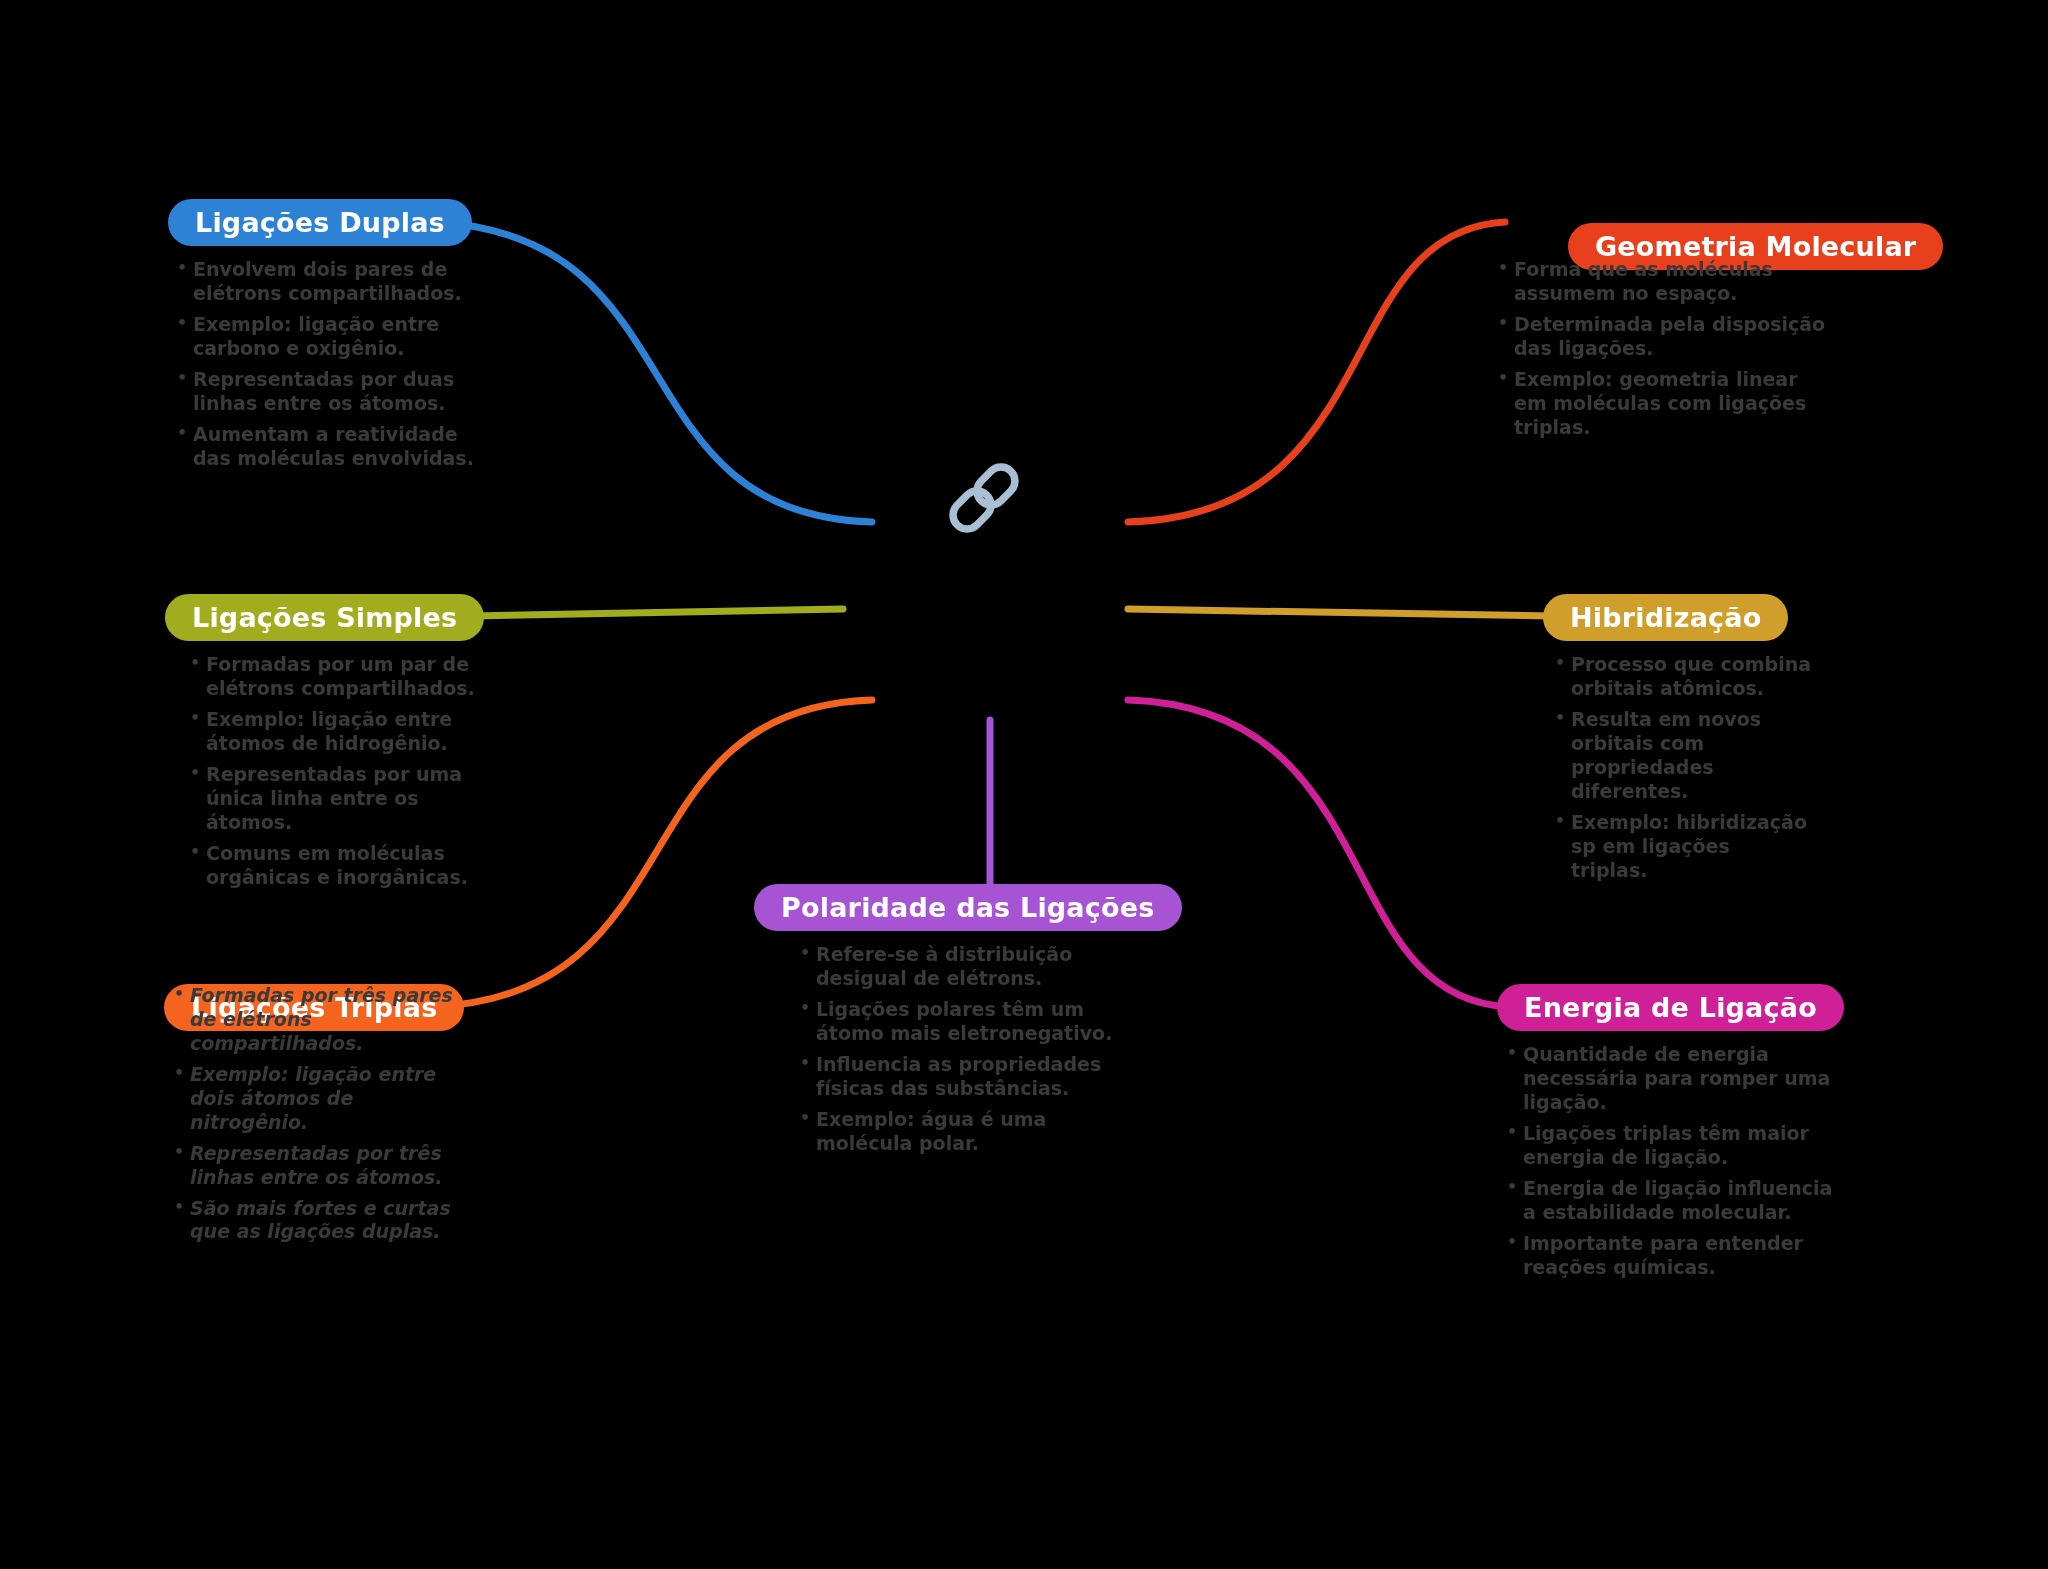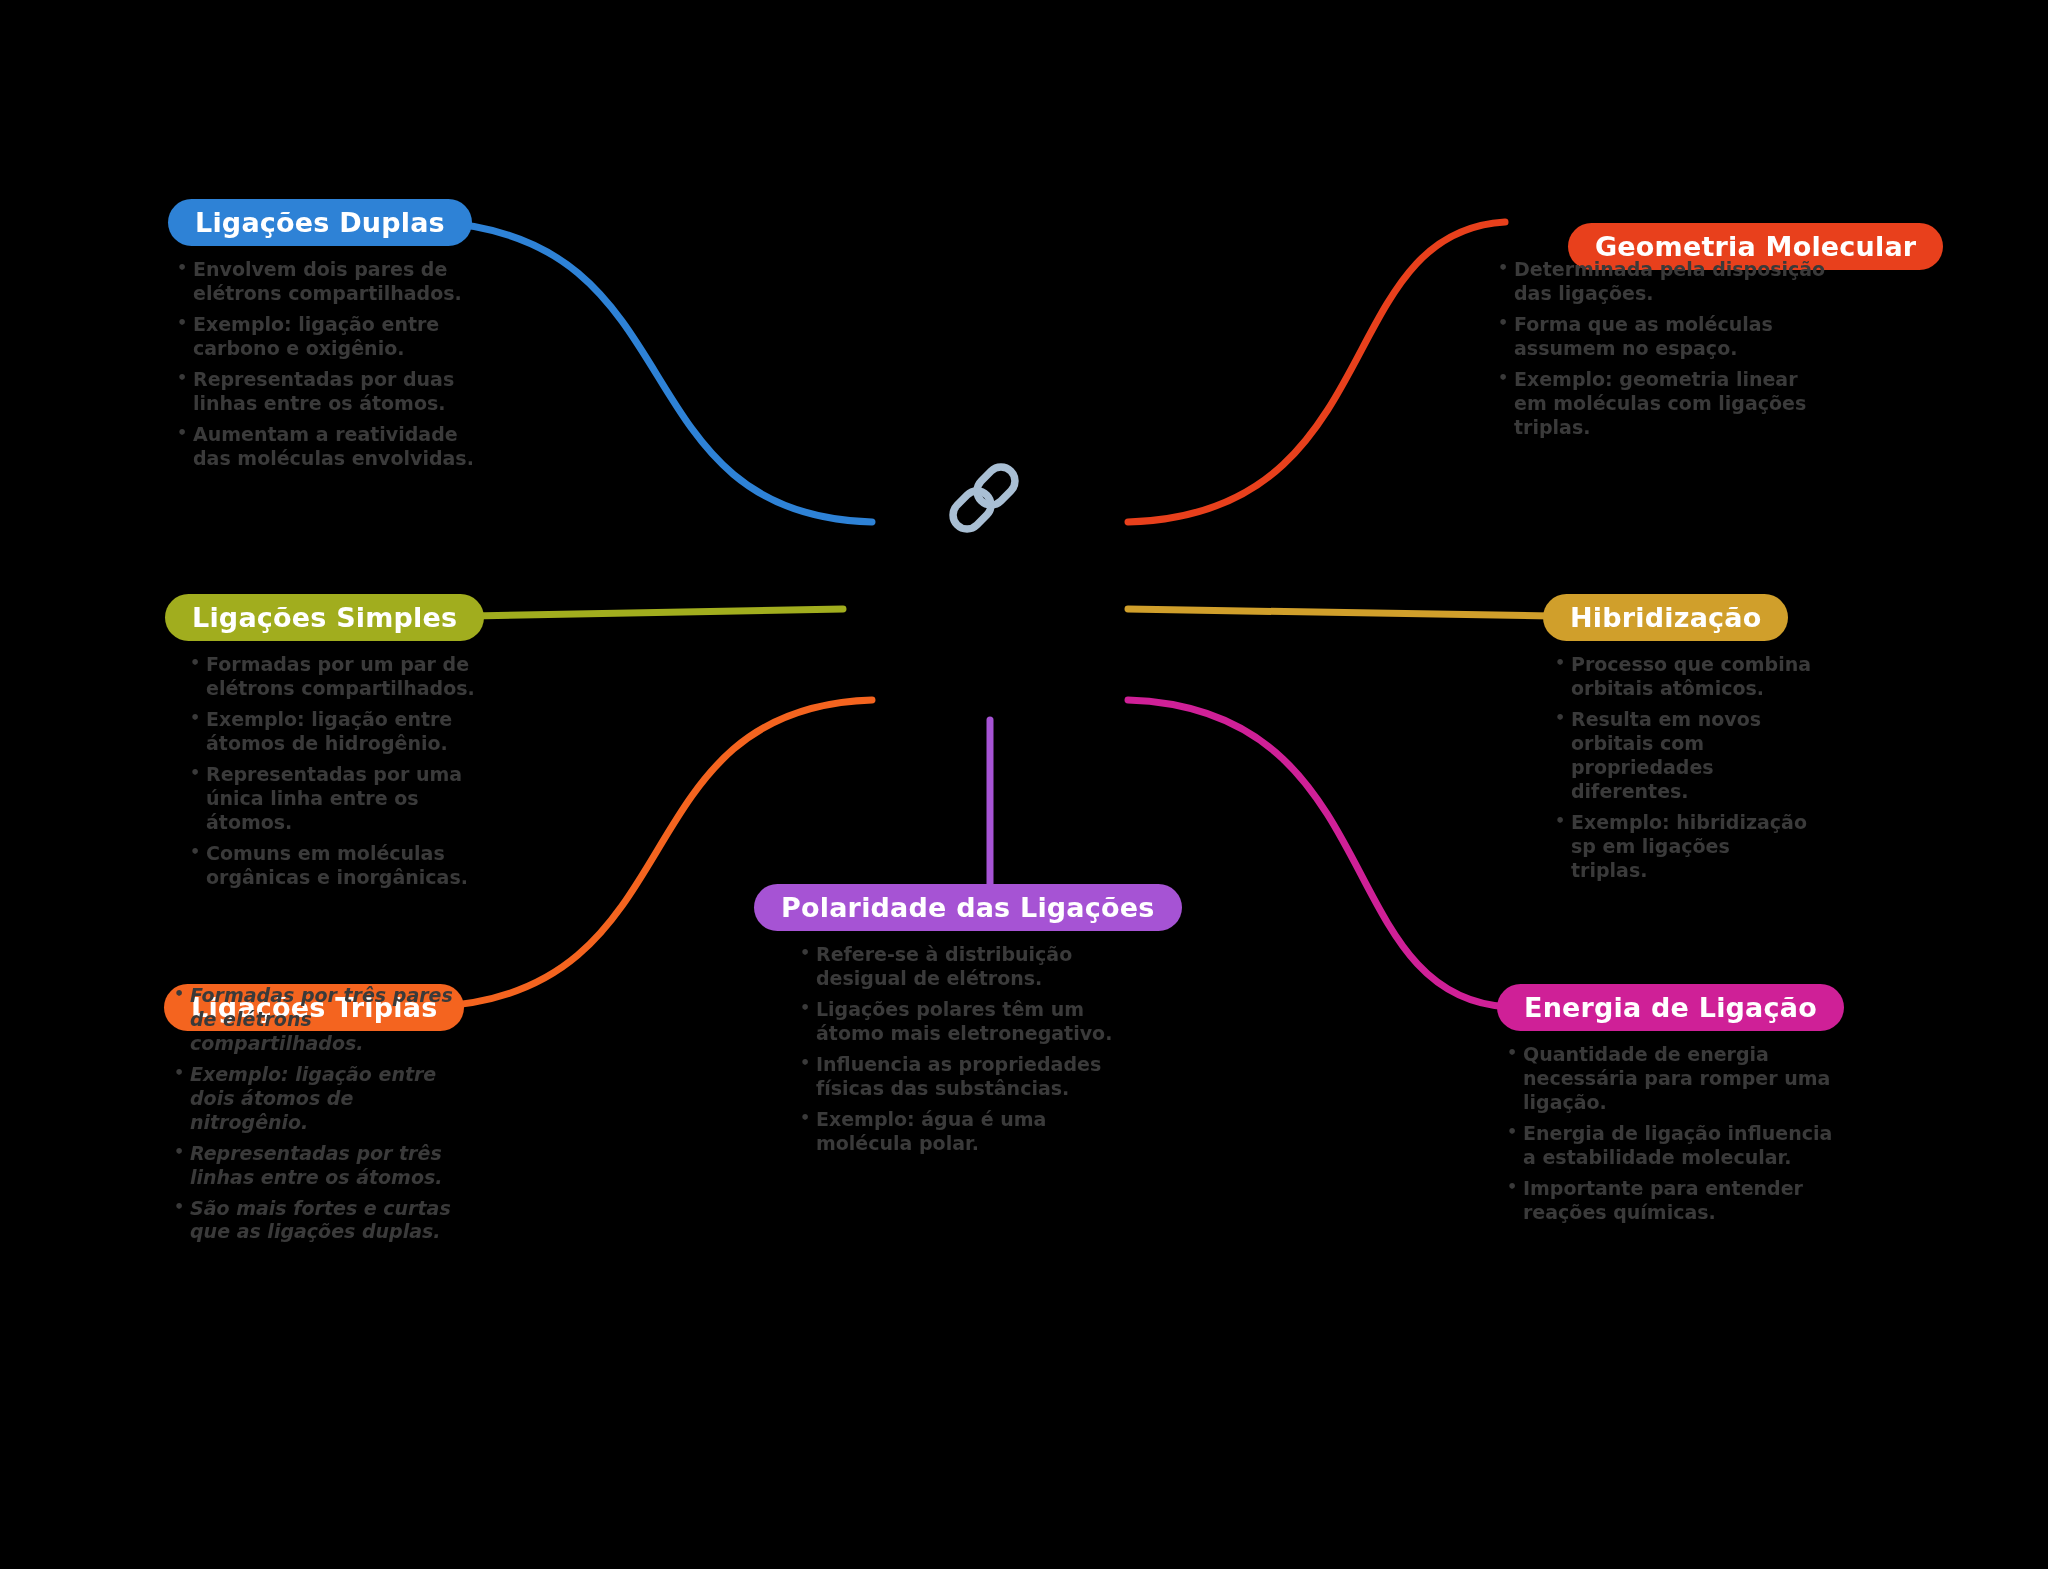--- a/index.html
+++ b/index.html
@@ -88,39 +88,40 @@
       <li>Formadas por três pares de elétrons compartilhados.</li>
       <li>Exemplo: ligação entre dois átomos de nitrogênio.</li>
       <li>Representadas por três linhas entre os átomos.</li>
       <li>São mais fortes e curtas que as ligações duplas.</li>
     </ul>
   </div>
 
   <div>
     <div class="pill" id="pill-geometria" style="background: rgb(232, 64, 28);">Geometria Molecular</div>
     <ul class="bullets" id="txt-geometria">
+      <li>Forma que as moléculas assumem no espaço.</li>
       <li>Determinada pela disposição das ligações.</li>
-      <li>Forma que as moléculas assumem no espaço.</li>
       <li>Exemplo: geometria linear em moléculas com ligações triplas.</li>
     </ul>
   </div>
 
   <div>
     <div class="pill" id="pill-hibrid" style="background: rgb(208, 159, 43);">Hibridização</div>
     <ul class="bullets" id="txt-hibrid">
       <li>Processo que combina orbitais atômicos.</li>
       <li>Resulta em novos orbitais com propriedades diferentes.</li>
       <li>Exemplo: hibridização sp em ligações triplas.</li>
     </ul>
   </div>
 
   <div>
     <div class="pill" id="pill-energia" style="background: rgb(207, 32, 151);">Energia de Ligação</div>
     <ul class="bullets" id="txt-energia">
       <li>Quantidade de energia necessária para romper uma ligação.</li>
+      <li>Ligações triplas têm maior energia de ligação.</li>
       <li>Energia de ligação influencia a estabilidade molecular.</li>
       <li>Importante para entender reações químicas.</li>
     </ul>
   </div>
 
   <div>
     <div class="pill" id="pill-polaridade" style="background: rgb(166, 83, 212);">Polaridade das Ligações</div>
     <ul class="bullets" id="txt-polaridade">
       <li>Refere-se à distribuição desigual de elétrons.</li>
       <li>Ligações polares têm um átomo mais eletronegativo.</li>

